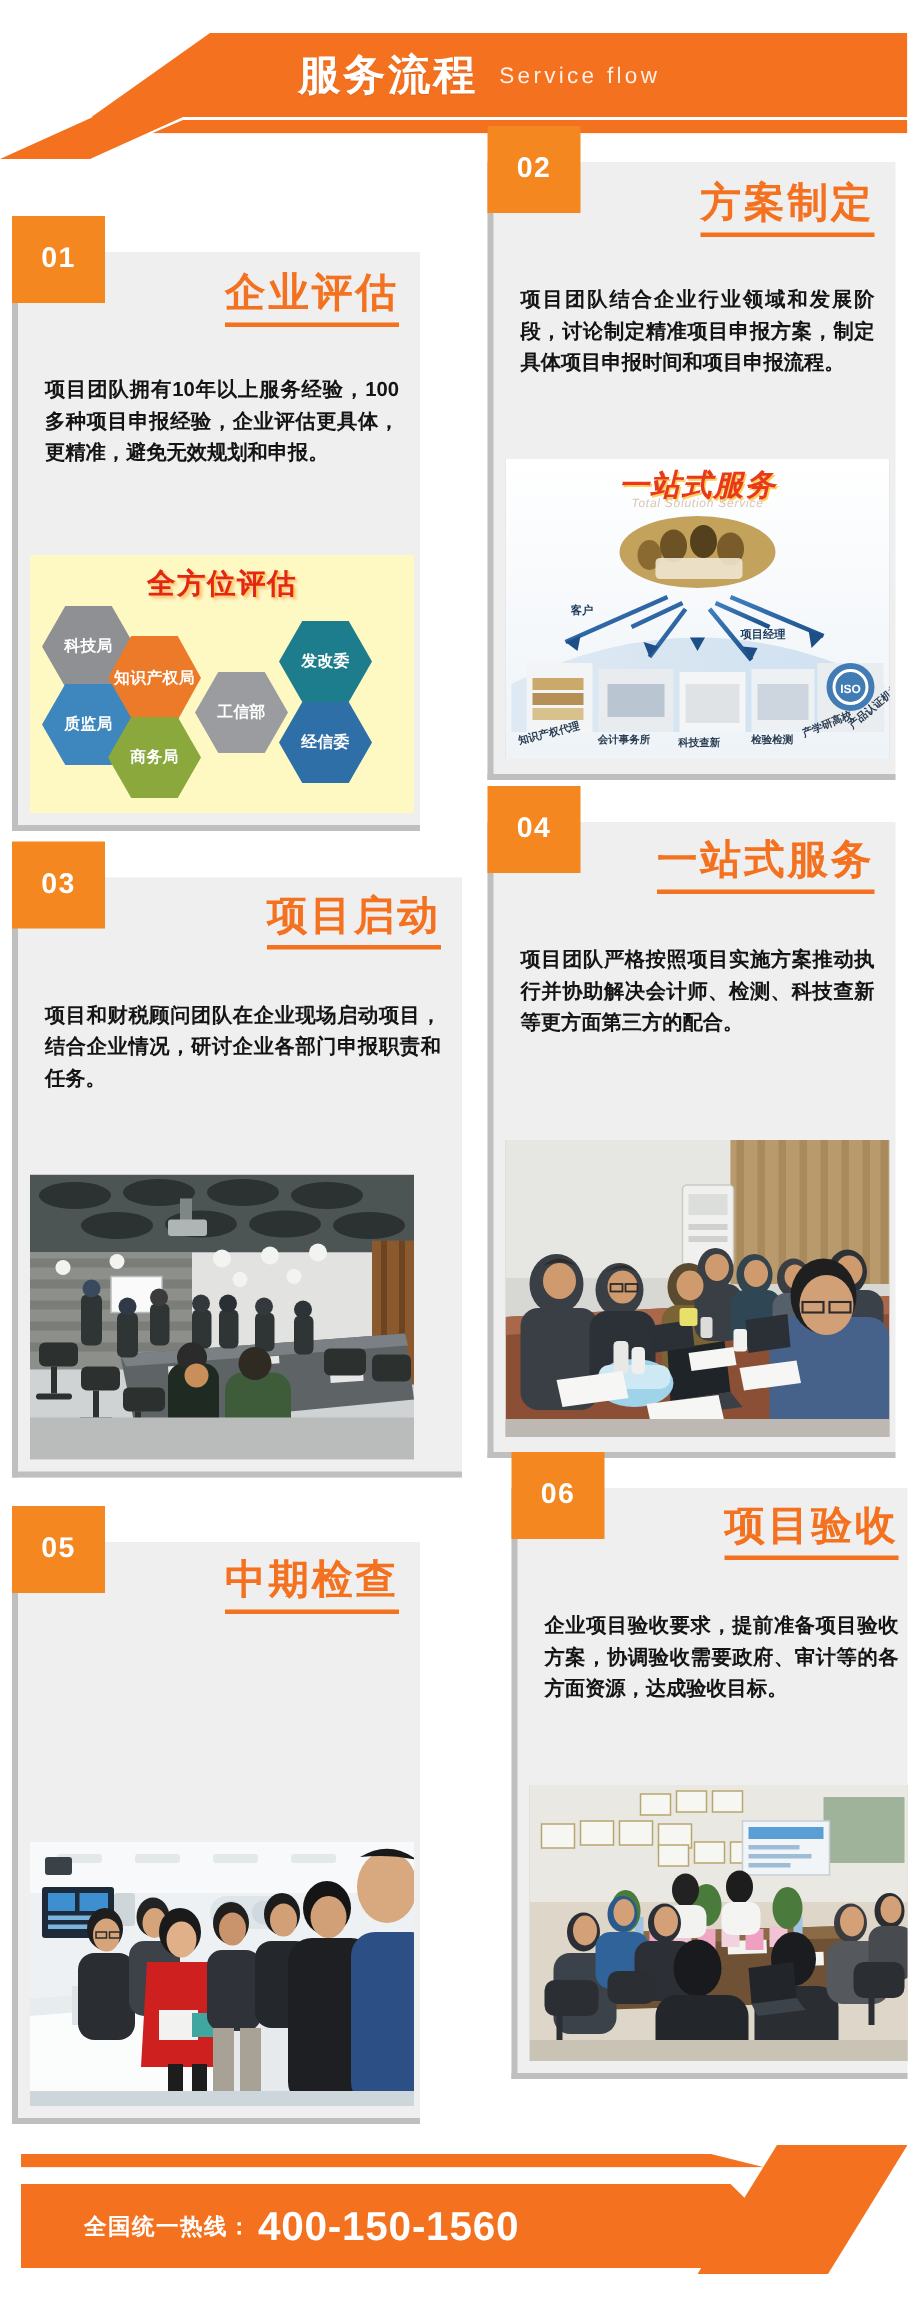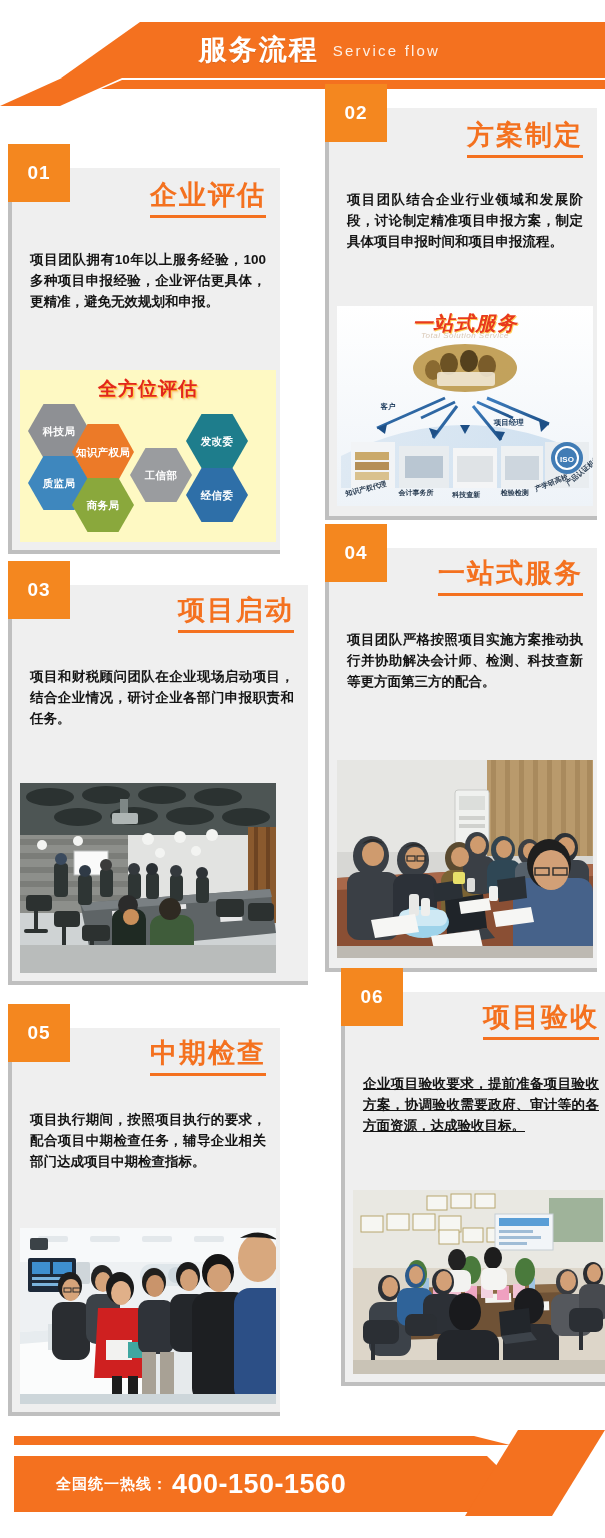--- a/index.html
+++ b/index.html
@@ -106,21 +106,21 @@
 
   #step4{ left:325px; top:548px; width:272px; height:424px; }
   #step4 .desc{ top:82px; }
   #step4 .photo{ left:8px; top:212px; width:256px; height:198px; }
 
   #step5{ left:8px;  top:1028px; width:272px; height:388px; }
   #step5 .desc{ top:82px; }
   #step5 .photo{ left:8px; top:200px; width:256px; height:176px; }
 
   #step6{ left:325px; top:992px; width:272px; height:394px;margin-left:16px; }
-  #step6 .desc{ top:82px;text-decoration:underline; }
+  #step6 .desc{ top:82px; }
   #step6 .photo{ left:8px; top:198px; width:256px; height:184px; }
 
   
   .hex-art{ position:relative; width:100%; height:100%; background:#fef9c3; }
   .hex-title{
     position:absolute; left:50%; top:6px; transform:translateX(-50%);
     font-size:19px; font-weight:bold; color:#E2261C; letter-spacing:1px;
     white-space:nowrap;
     text-shadow:1px 1px 0 #ffd24a, 2px 2px 2px rgba(226,38,28,.25);
     z-index:3;
@@ -489,21 +489,20 @@
   </div>
 </div>
 
 <div class="step" id="step5">
   <div class="step-inner">
     <div class="badge">05</div>
     <div class="title">
       <div class="t-cn">中期检查</div>
       <div class="t-rule"></div>
     </div>
-    <div class="desc">项目执行期间，按照项目执行的要求，配合项目中期检查任务，辅导企业相关部门达成项目中期检查指标。</div>
     <div class="photo">
       <svg viewBox="0 0 256 176" preserveAspectRatio="none">
         <rect width="256" height="176" fill="#eef1f3"></rect>
         <rect x="0" y="0" width="256" height="34" fill="#f7f9fa"></rect>
         <g fill="#e3e8eb">
           <rect x="18" y="8" width="30" height="6" rx="2"></rect>
             <rect x="70" y="8" width="30" height="6" rx="2"></rect>
           <rect x="122" y="8" width="30" height="6" rx="2"></rect>
             <rect x="174" y="8" width="30" height="6" rx="2"></rect>
         </g>

